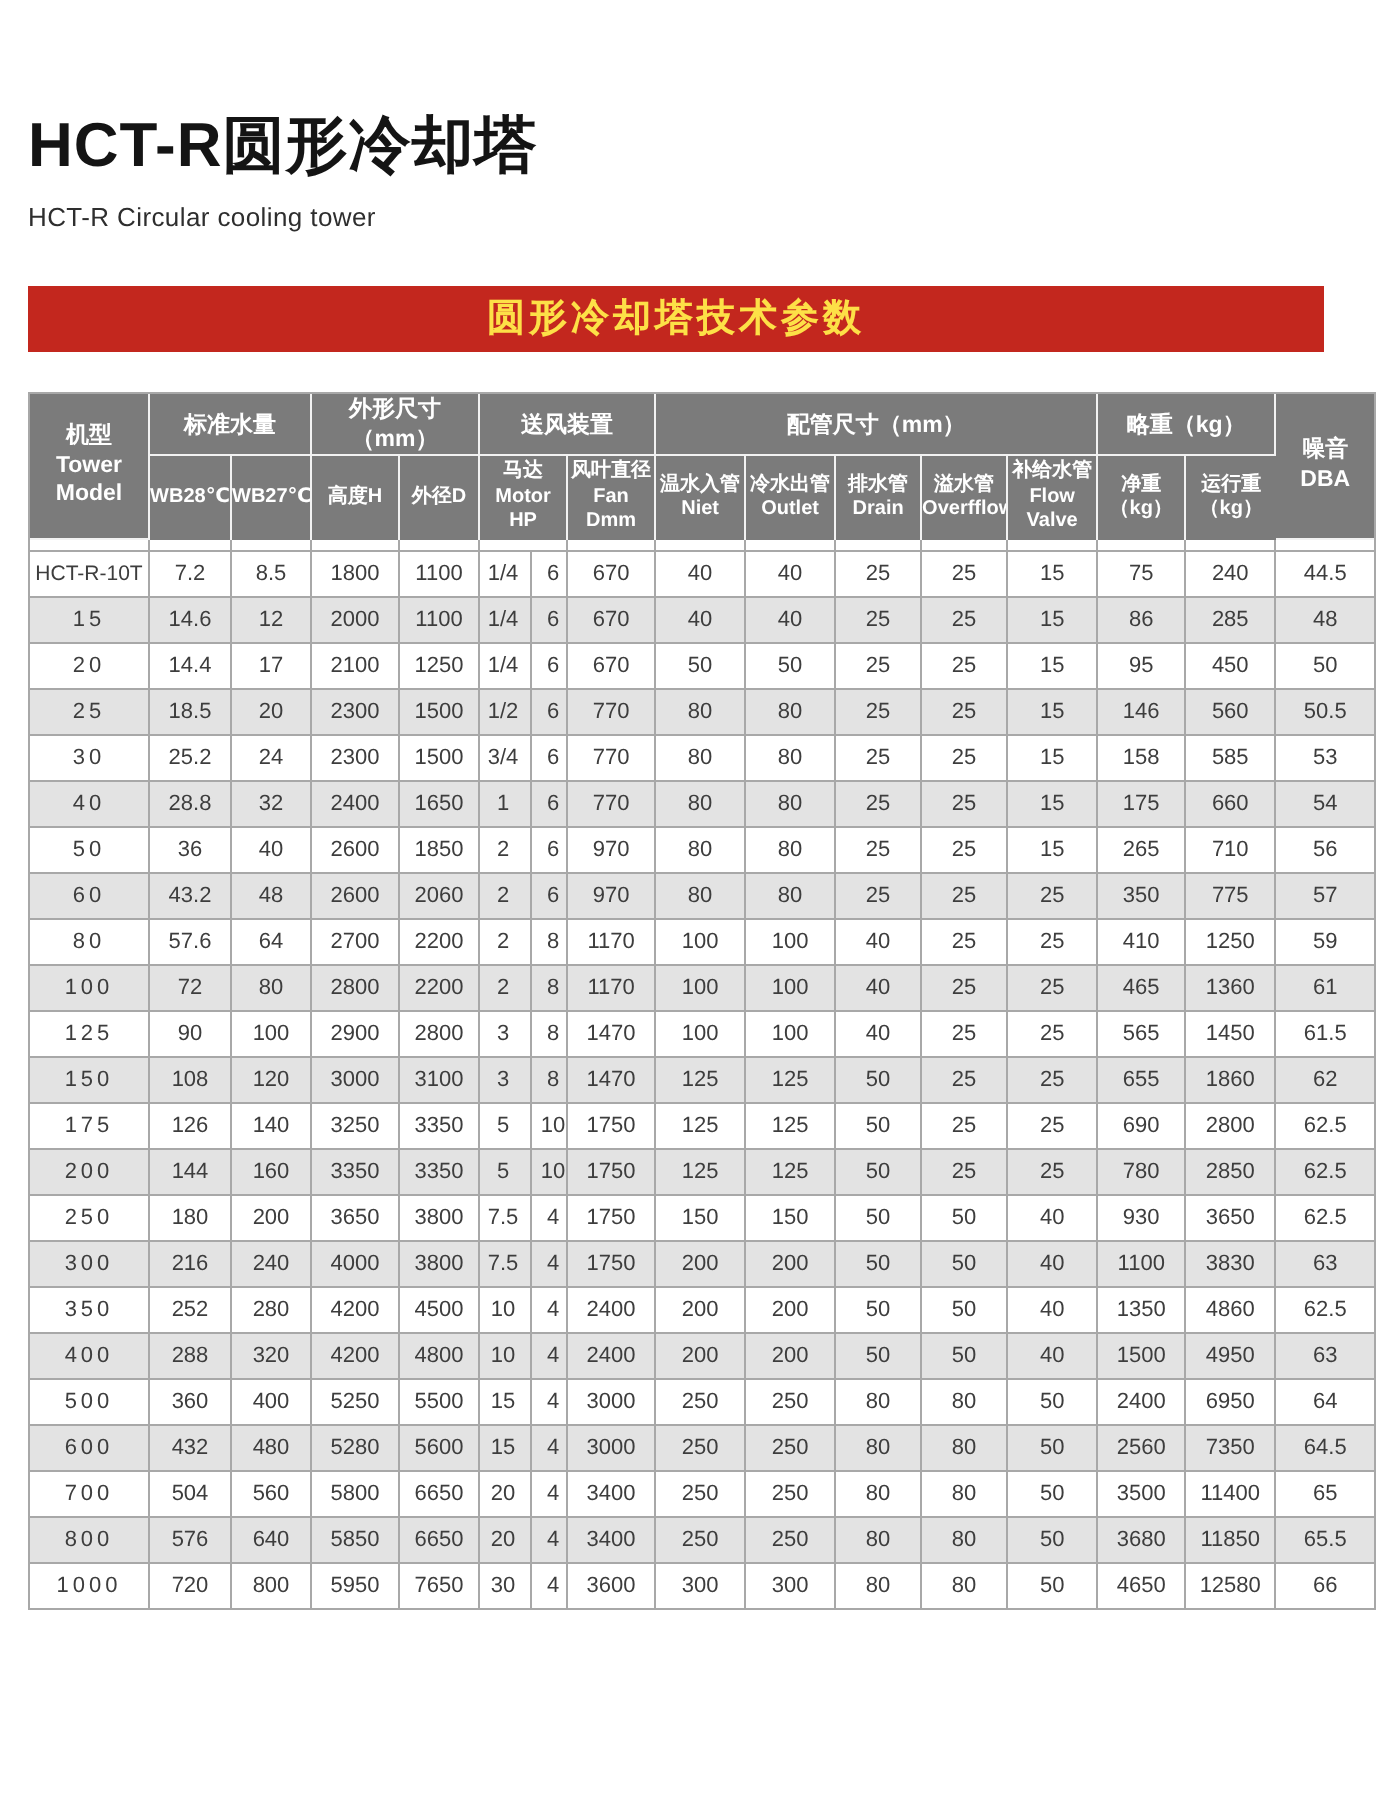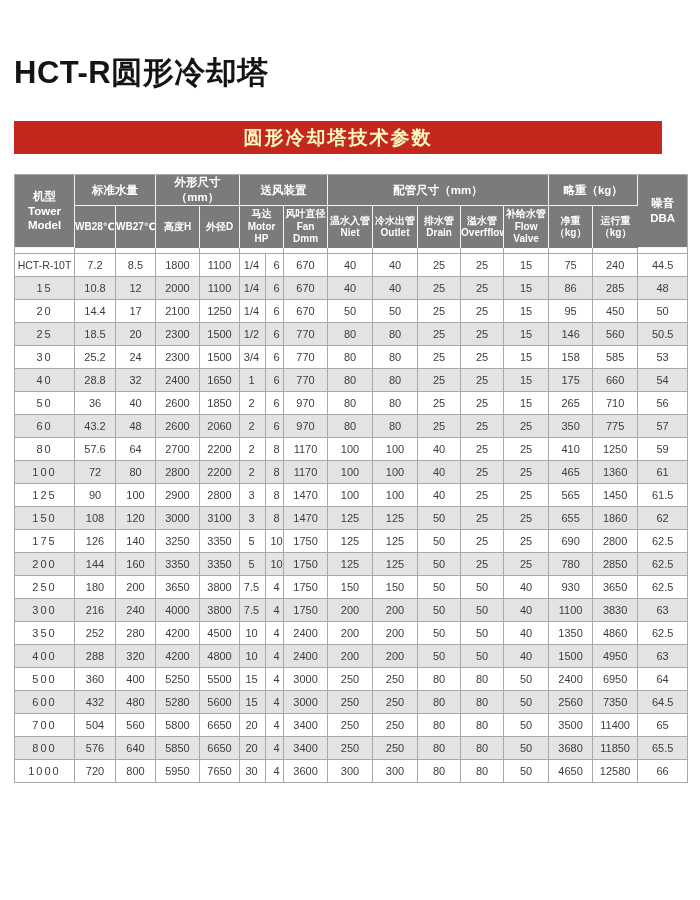--- a/index.html
+++ b/index.html
@@ -15,21 +15,21 @@
   .title-block { padding-top: 52px; }
   .page-title {
     font-size: 31px; font-weight: 700; color: #141414; letter-spacing: 0.5px;
   }
   .page-subtitle {
     font-size: 13px; color: #2e2e2e; margin-top: 7px; letter-spacing: 0.2px;
   }
 
   .banner {
     margin-top: 27px; height: 33px; line-height: 33px;
-    background: #c3271e; color: #fef9c3; text-align: center;
+    background: #c3271e; color: #fde047; text-align: center;
     font-size: 19px; font-weight: 700; letter-spacing: 2px;
   }
 
   table.spec {
     margin-top: 20px;
     width: 672px; table-layout: fixed;
     border-collapse: separate; border-spacing: 0;
     border: 1px solid #a8a8a8;
   }
   th {
@@ -67,20 +67,21 @@
     margin-top: 14px; font-size: 11px; color: #5a5a5a; letter-spacing: 0.5px;
   }
 </style>
 </head>
 <body>
 
 <div class="page">
 
   <div class="title-block">
     <div class="page-title">HCT-R圆形冷却塔</div>
+    <div class="page-subtitle">HCT-R Circular cooling tower</div>
   </div>
 
   <div class="banner">圆形冷却塔技术参数</div>
 
   <table class="spec">
     <colgroup>
       <col style="width:60px">
         <col style="width:41px">
         <col style="width:40px">
       <col style="width:44px">
@@ -168,21 +169,21 @@
           <td>40</td>
           <td>25</td>
           <td>25</td>
           <td>15</td>
           <td>75</td>
           <td>240</td>
           <td>44.5</td>
         </tr>
         <tr class="data alt">
           <td class="model">15</td>
-          <td>10.8</td>
+          <td>14.6</td>
           <td>12</td>
           <td>2000</td>
           <td>1100</td>
           <td class="hp">1/4</td>
           <td class="pole">6</td>
           <td>670</td>
           <td>40</td>
           <td>40</td>
           <td>25</td>
           <td>25</td>

